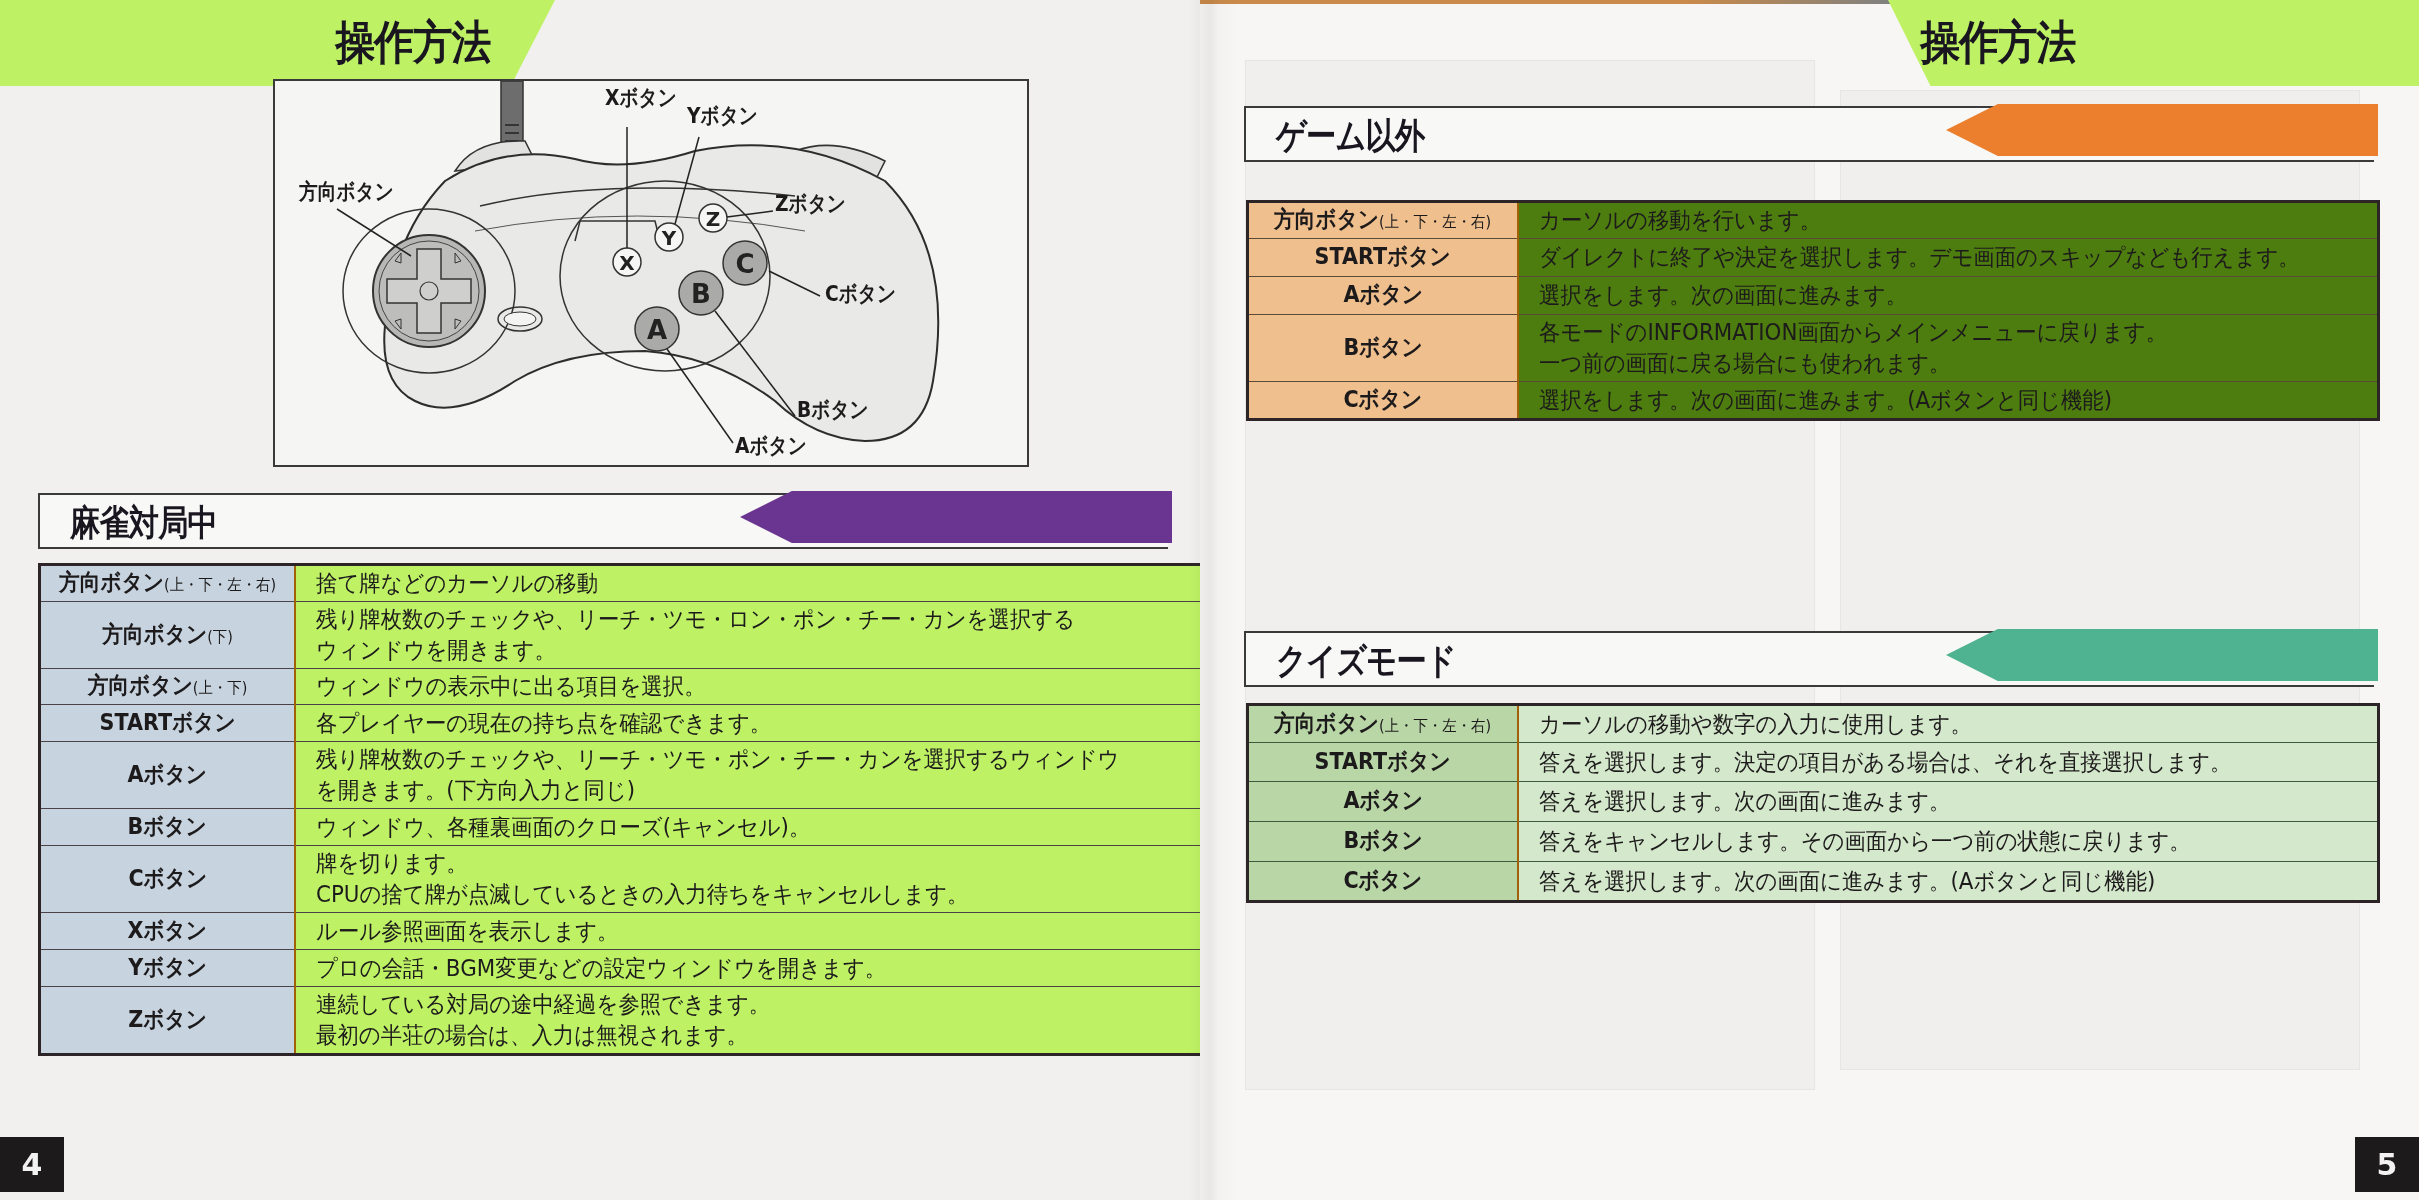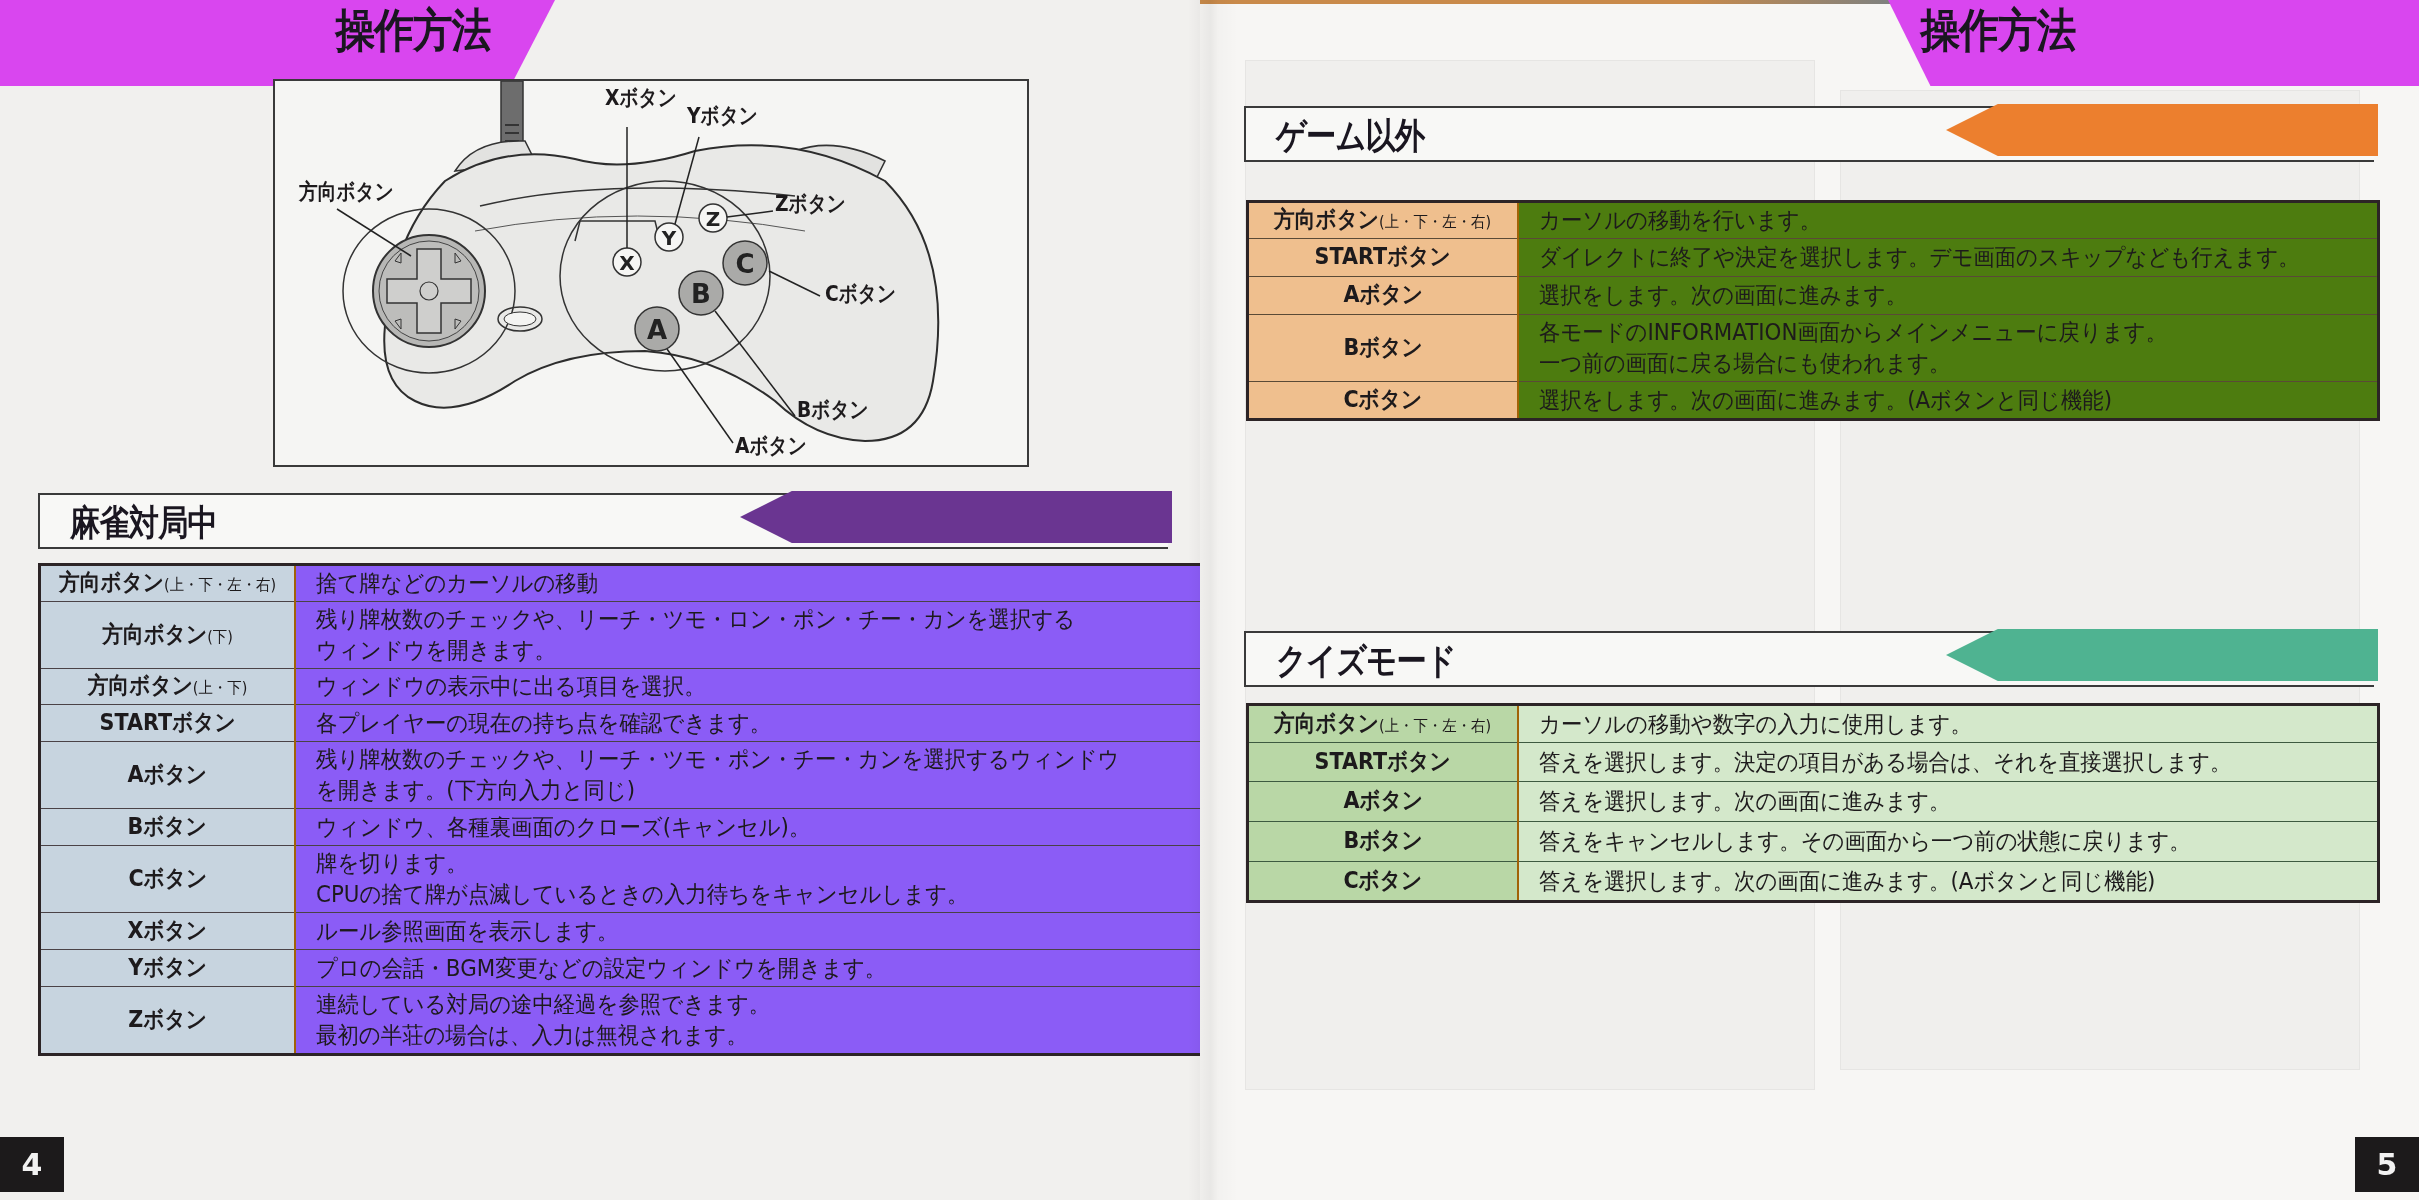--- a/index.html
+++ b/index.html
@@ -19,22 +19,22 @@
     pointer-events: none;
   }
   .top-strip-right {
     position: absolute; left: 1200px; top: 0; width: 1219px; height: 4px;
     background: linear-gradient(to right, #c98a4a 0%, #c98a4a 40%, #6f7f8a 60%, #6f7f8a 100%);
   }
 
   
   .title-banner {
     position: absolute; top: 0; height: 86px;
-    background: #d946ef;
-    display: flex; align-items: flex-start;
+    background: #bef264;
+    display: flex; align-items: center;
   }
   .title-banner.left {
     left: 0; width: 555px;
     clip-path: polygon(0 0, 100% 0, 92% 100%, 0 100%);
     justify-content: flex-end; padding-right: 52px;
   }
   .title-banner.right {
     left: 1888px; width: 531px;
     clip-path: polygon(0 0, 100% 0, 100% 100%, 8% 100%);
     padding-left: 20px;
@@ -92,21 +92,21 @@
   }
   table.ctl td.key .k {
     display: inline-block; transform: scaleX(0.9);
   }
   table.ctl td.key .sub { font-size: 16px; font-weight: normal; }
   table.ctl td.desc { padding: 2px 20px; }
   table.ctl td.desc .line { display: block; transform: scaleX(0.93); transform-origin: left center; white-space: nowrap; }
 
   #table-mahjong { left: 38px; top: 563px; width: 1134px; }
   #table-mahjong td.key { width: 270px; background: #c7d4df; }
-  #table-mahjong td.desc { background: #8b5cf6; }
+  #table-mahjong td.desc { background: #bef264; }
 
   #table-nongame { left: 1246px; top: 200px; width: 1134px; }
   #table-nongame td.key { width: 270px; background: #efbf8e; }
   #table-nongame td.desc { background: #4d7c0f; }
   #table-nongame td { border-top-color: #5a4a36; }
 
   #table-quiz { left: 1246px; top: 703px; width: 1134px; }
   #table-quiz td.key { width: 270px; background: #b9d7a6; }
   #table-quiz td.desc { background: #d4e8cb; }
   #table-quiz td { border-top-color: #3d5a40; }

